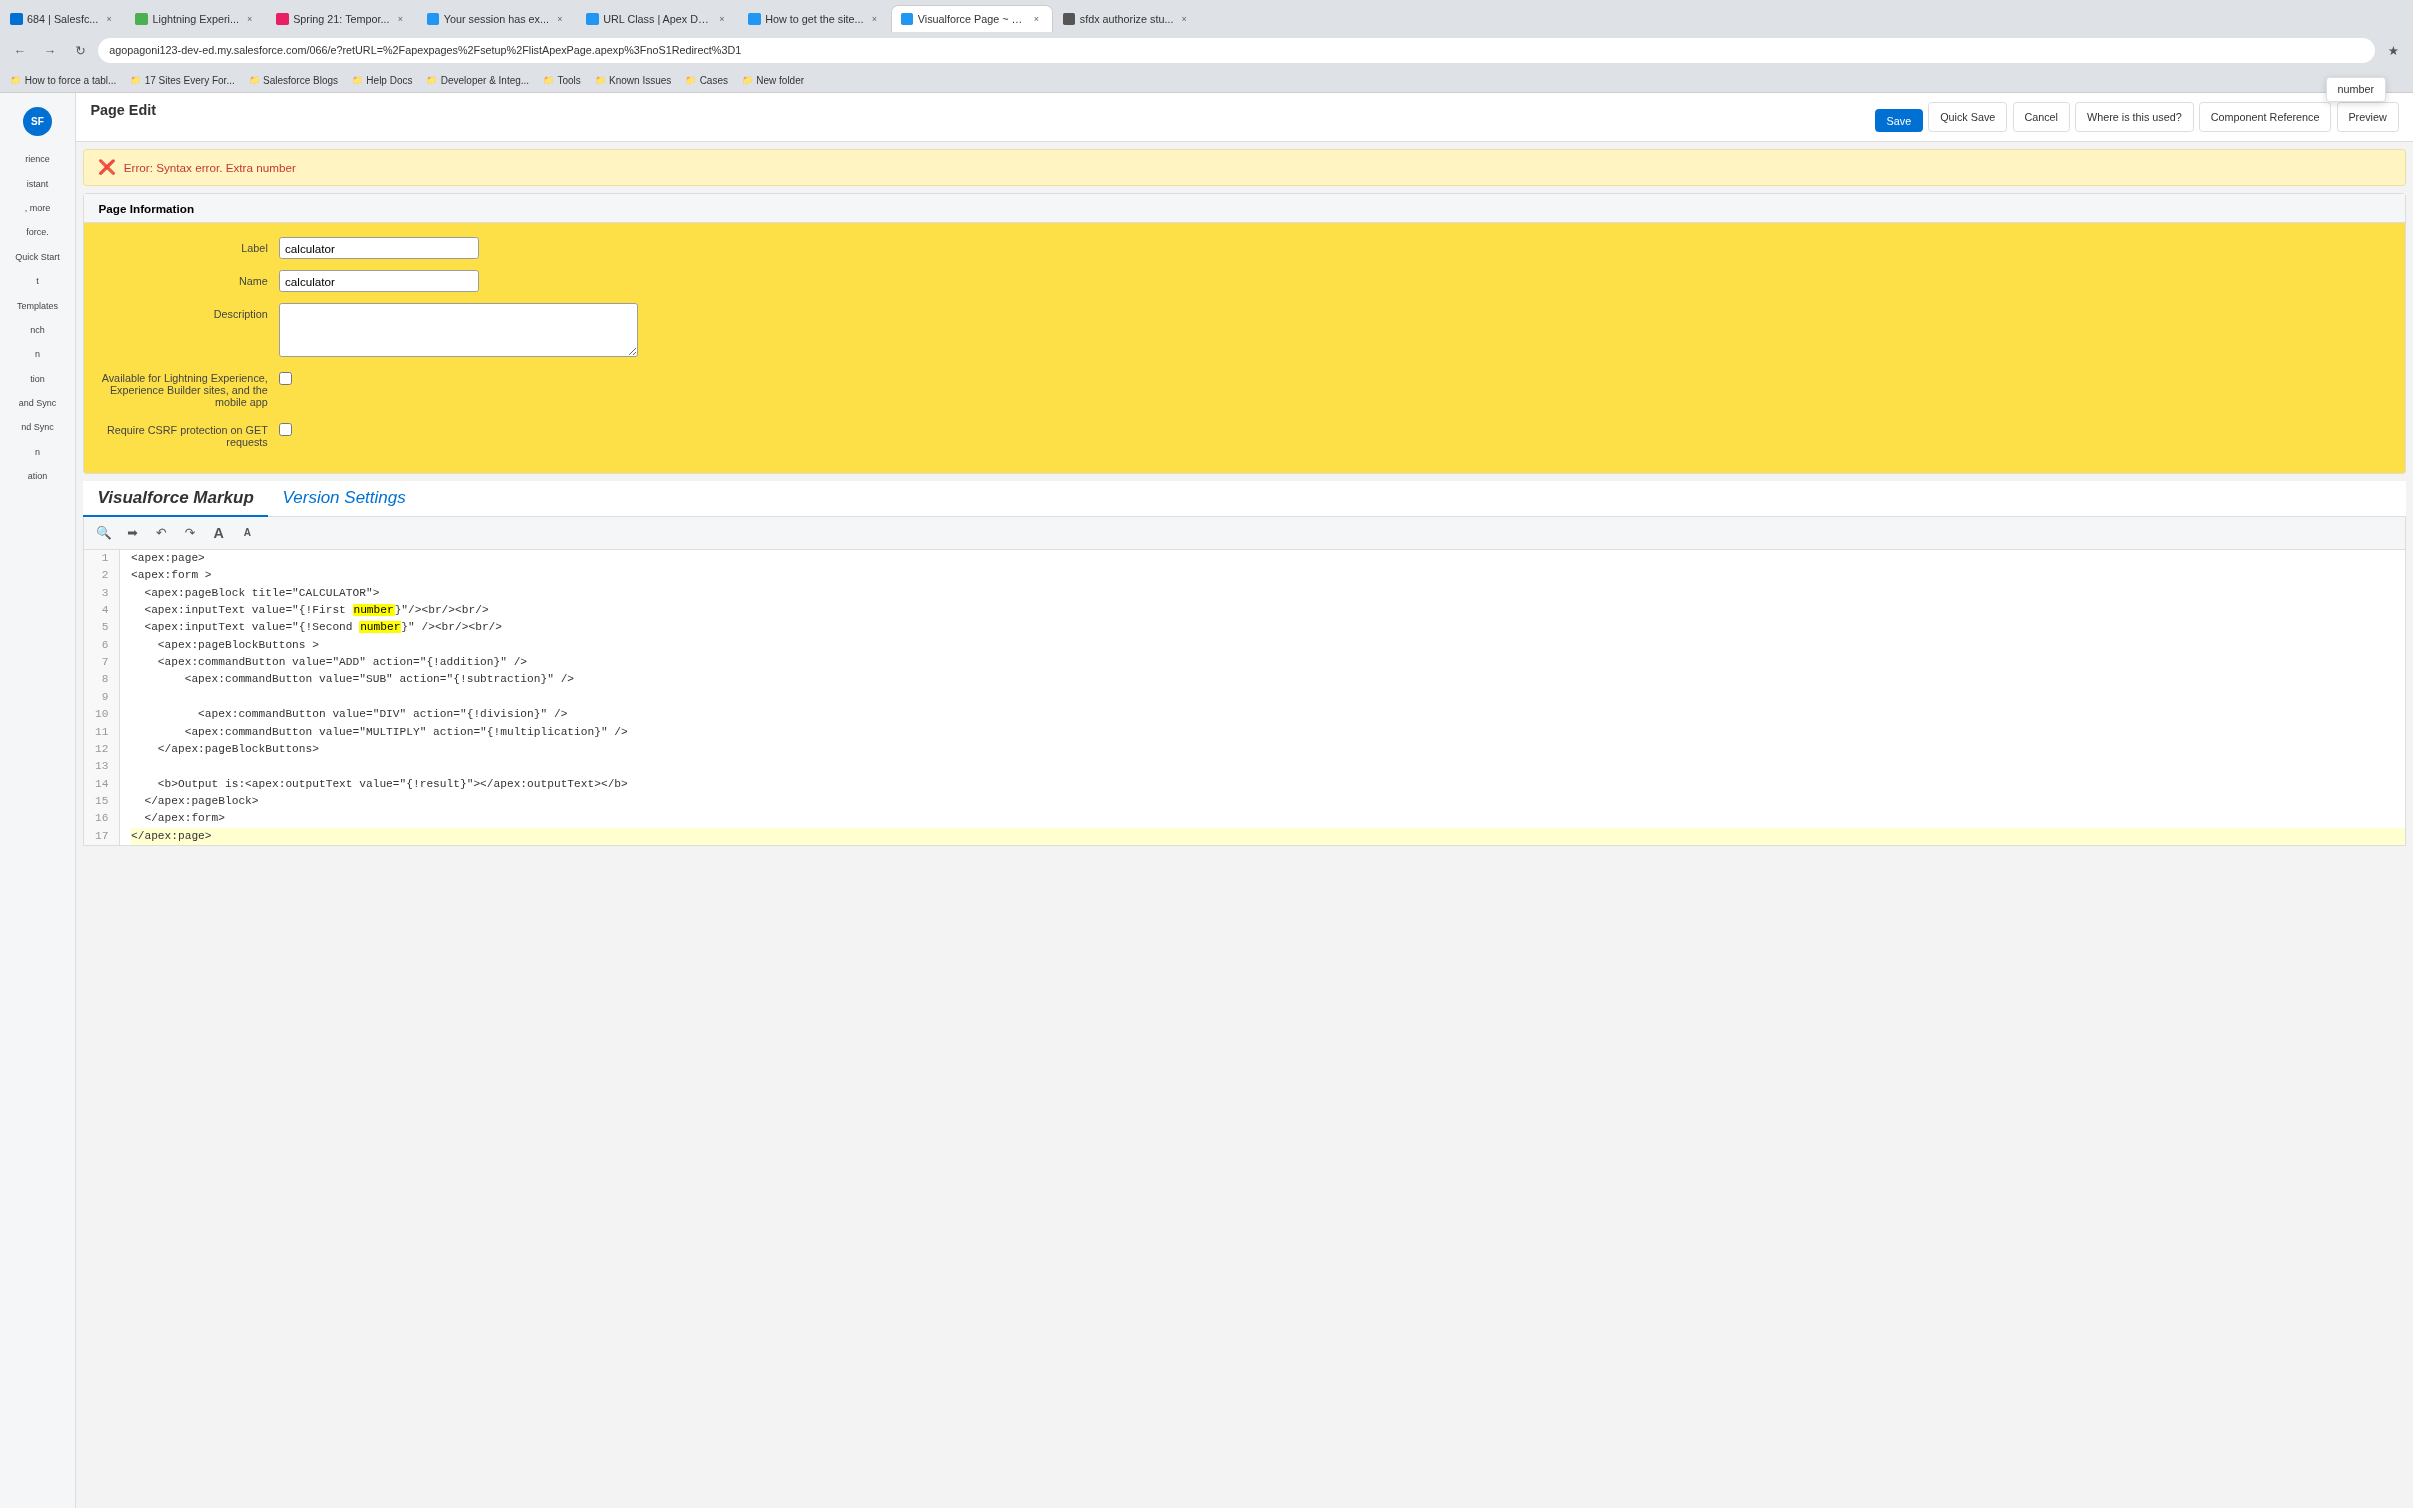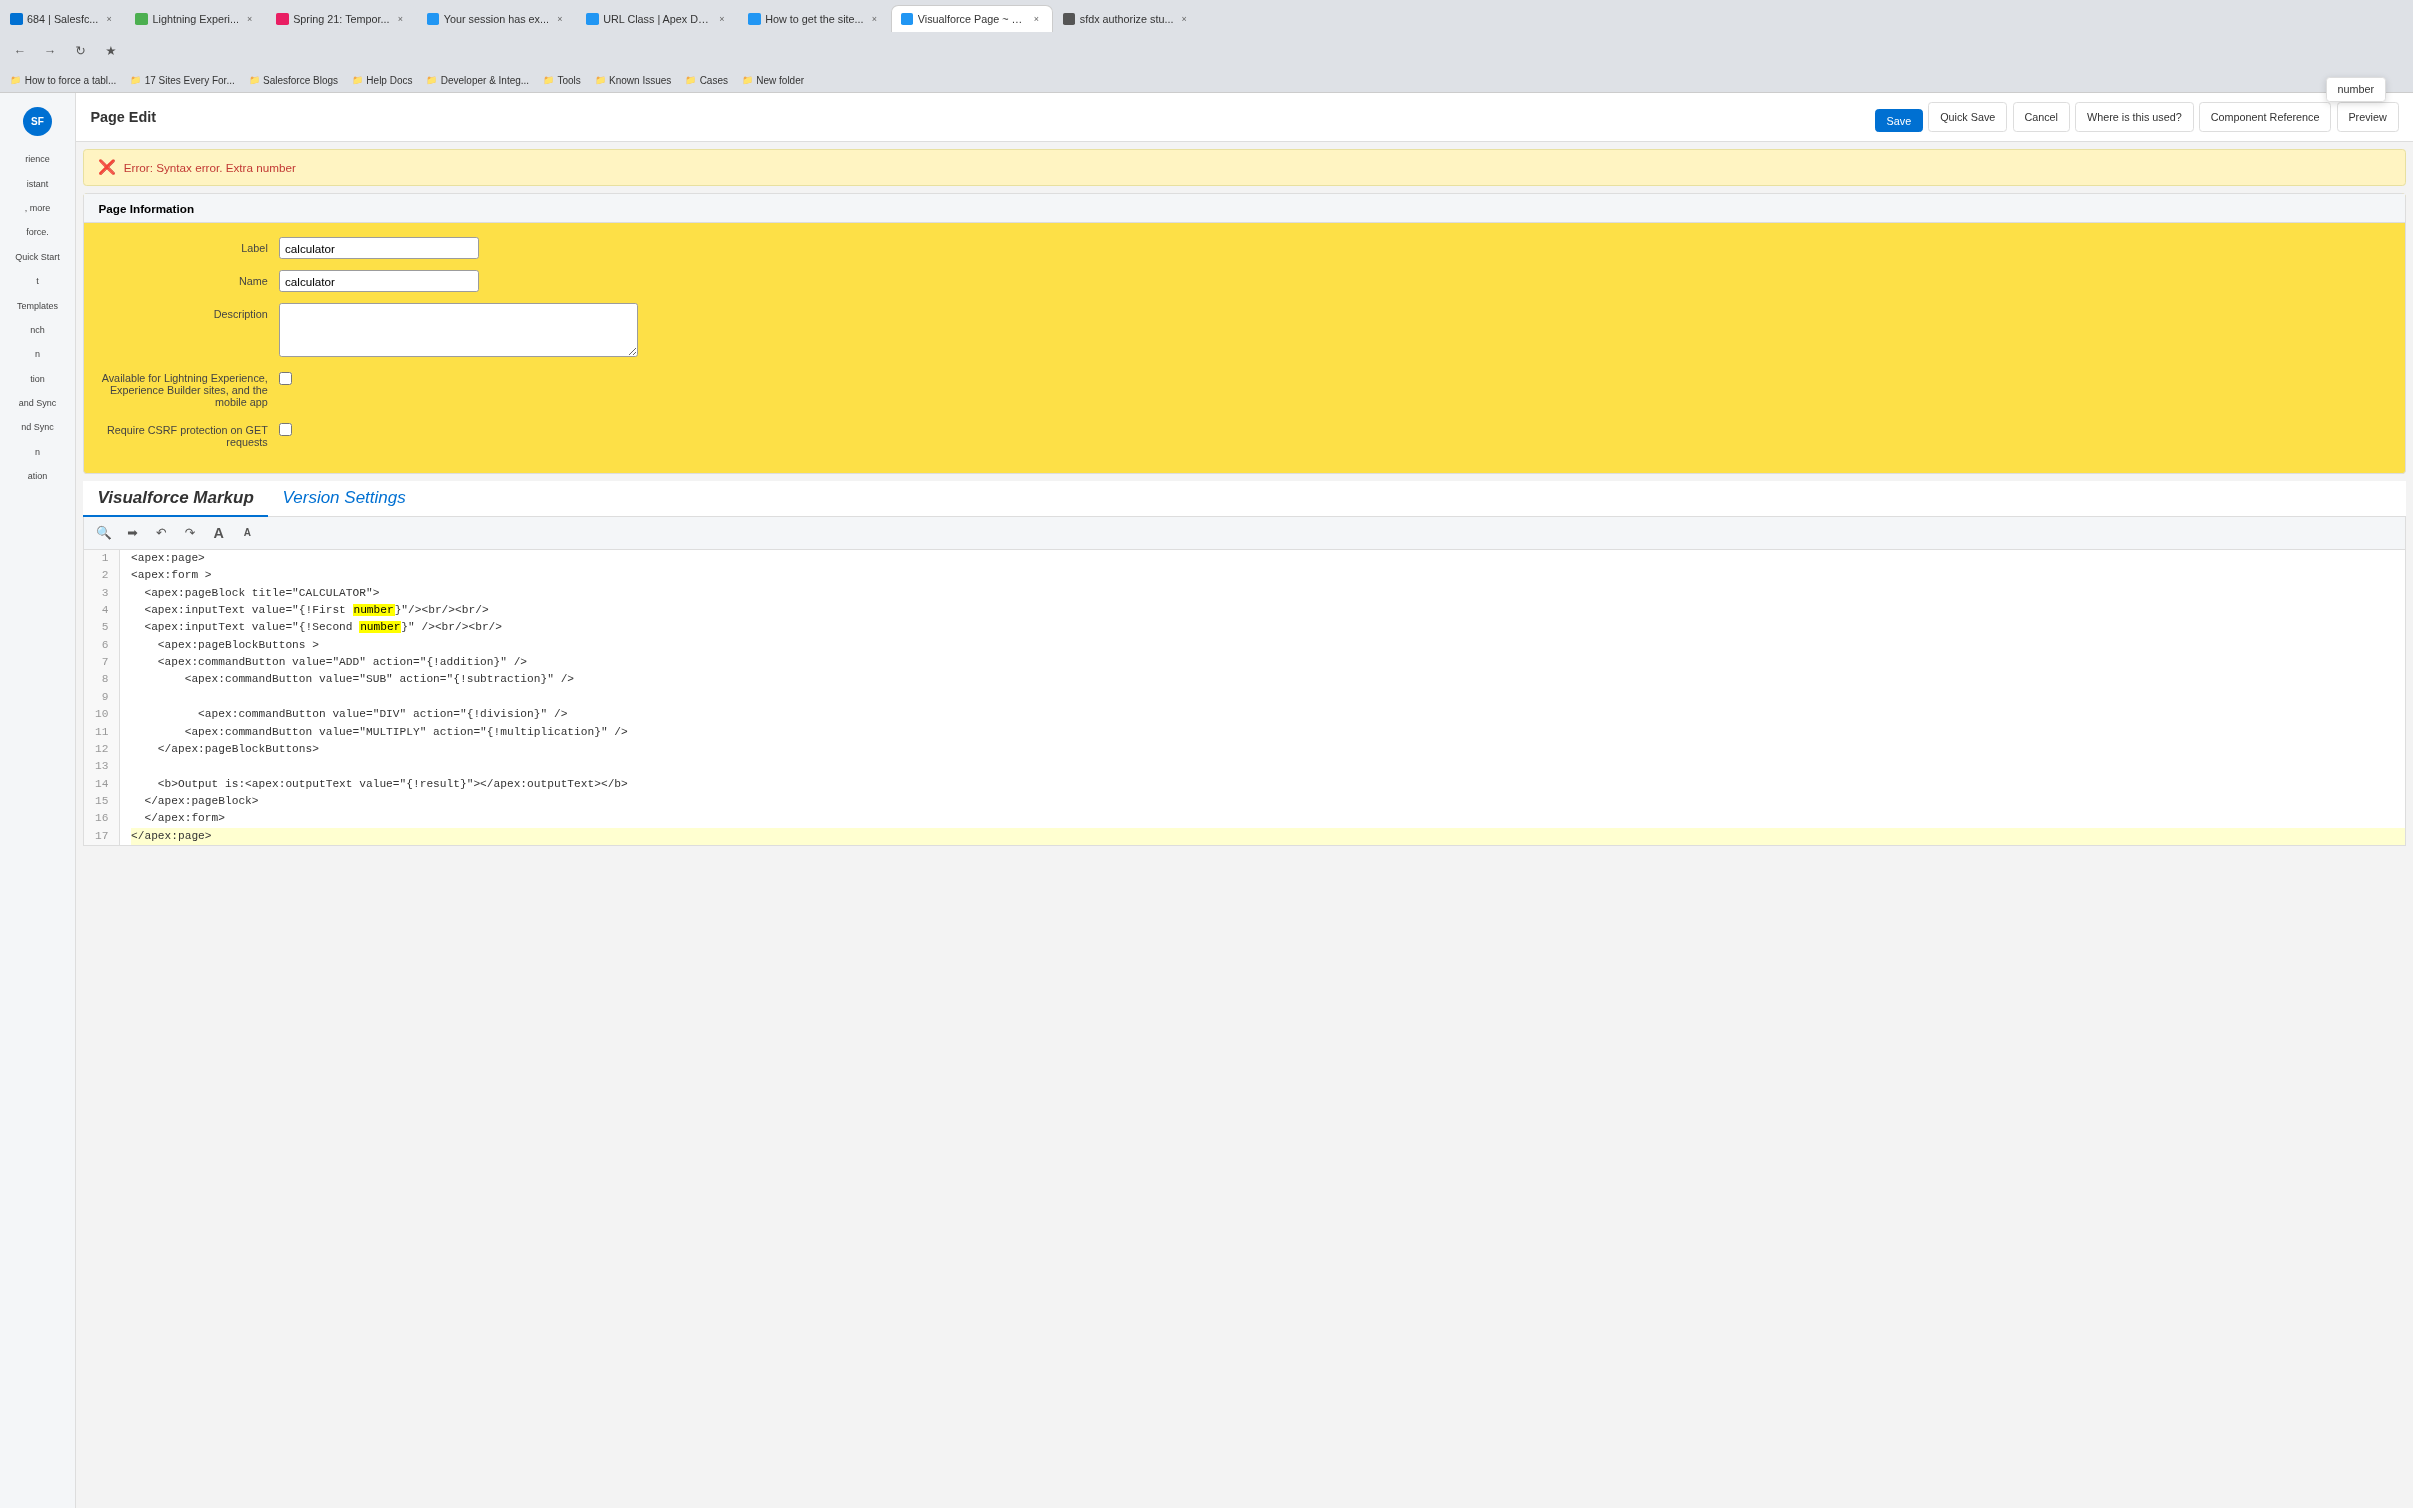--- a/index.html
+++ b/index.html
@@ -26,21 +26,21 @@
 
     
     .sidebar { width: 76px; background: #f4f6f8; border-right: 0.9px solid #ddd; display: flex; flex-direction: column; overflow: hidden; padding: 7.2px 0; flex-shrink: 0; }
     .sidebar-item { padding: 7.2px 5.4px; font-size: 9px; color: #444; text-align: center; cursor: pointer; }
     .sidebar-brand { width: 29px; height: 29px; background: #0070d2; border-radius: 50%; margin: 0 auto 3.6px; display: flex; align-items: center; justify-content: center; color: #fff; font-size: 12.6px; }
 
     
     .main-content { flex: 1; overflow-y: auto; background: #f3f3f3; }
 
     
-    .page-edit-header { background: #fff; padding: 9px 14.4px; display: flex; align-items: center; justify-content: space-between; border-bottom: 0.9px solid #ddd; }
+    .page-edit-header { background: #fff; padding: 9px 14.4px; display: flex; align-items: flex-start; justify-content: space-between; border-bottom: 0.9px solid #ddd; }
     .page-edit-title { font-size: 14.4px; font-weight: 600; color: #333; }
     .header-buttons { display: flex; gap: 5.4px; }
     .btn { padding: 4.5px 10.8px; font-size: 10.8px; border-radius: 3.6px; cursor: pointer; border: 0.9px solid #ddd; background: #fff; color: #333; }
     .btn-primary { background: #0070d2; color: #fff; border-color: #0070d2; margin-top: 7px; }
 
     
     .error-banner { background: #fff4c2; border: 0.9px solid #e8e0a0; padding: 9px 14.4px; display: flex; align-items: center; gap: 7.2px; color: #c23934; font-size: 11.7px; margin: 7.2px; border-radius: 3.6px; }
     .error-icon { color: #c23934; font-size: 14.4px; }
 
     
@@ -133,20 +133,21 @@
       <div class="tab">
     <span class="favicon" style="background:#555; color:#fff; font-size:7.2px;"></span>
     <span class="tab-label">sfdx authorize stu...</span>
     <span class="close-tab">×</span>
   </div>
     </div>
   <div class="address-bar-row">
     <div class="nav-btn">←</div>
     <div class="nav-btn">→</div>
     <div class="nav-btn">↻</div>
+    <input class="address-bar" type="text" value="agopagoni123-dev-ed.my.salesforce.com/066/e?retURL=%2Fapexpages%2Fsetup%2FlistApexPage.apexp%3FnoS1Redirect%3D1" style="">
     <div class="nav-btn">★</div>
   </div>
   <div class="bookmarks-bar">
 
   <div class="bookmark">
         <span class="bookmark-icon">📁</span>
         <span>How to force a tabl...</span>
       </div>
       <div class="bookmark">
         <span class="bookmark-icon">📁</span>

